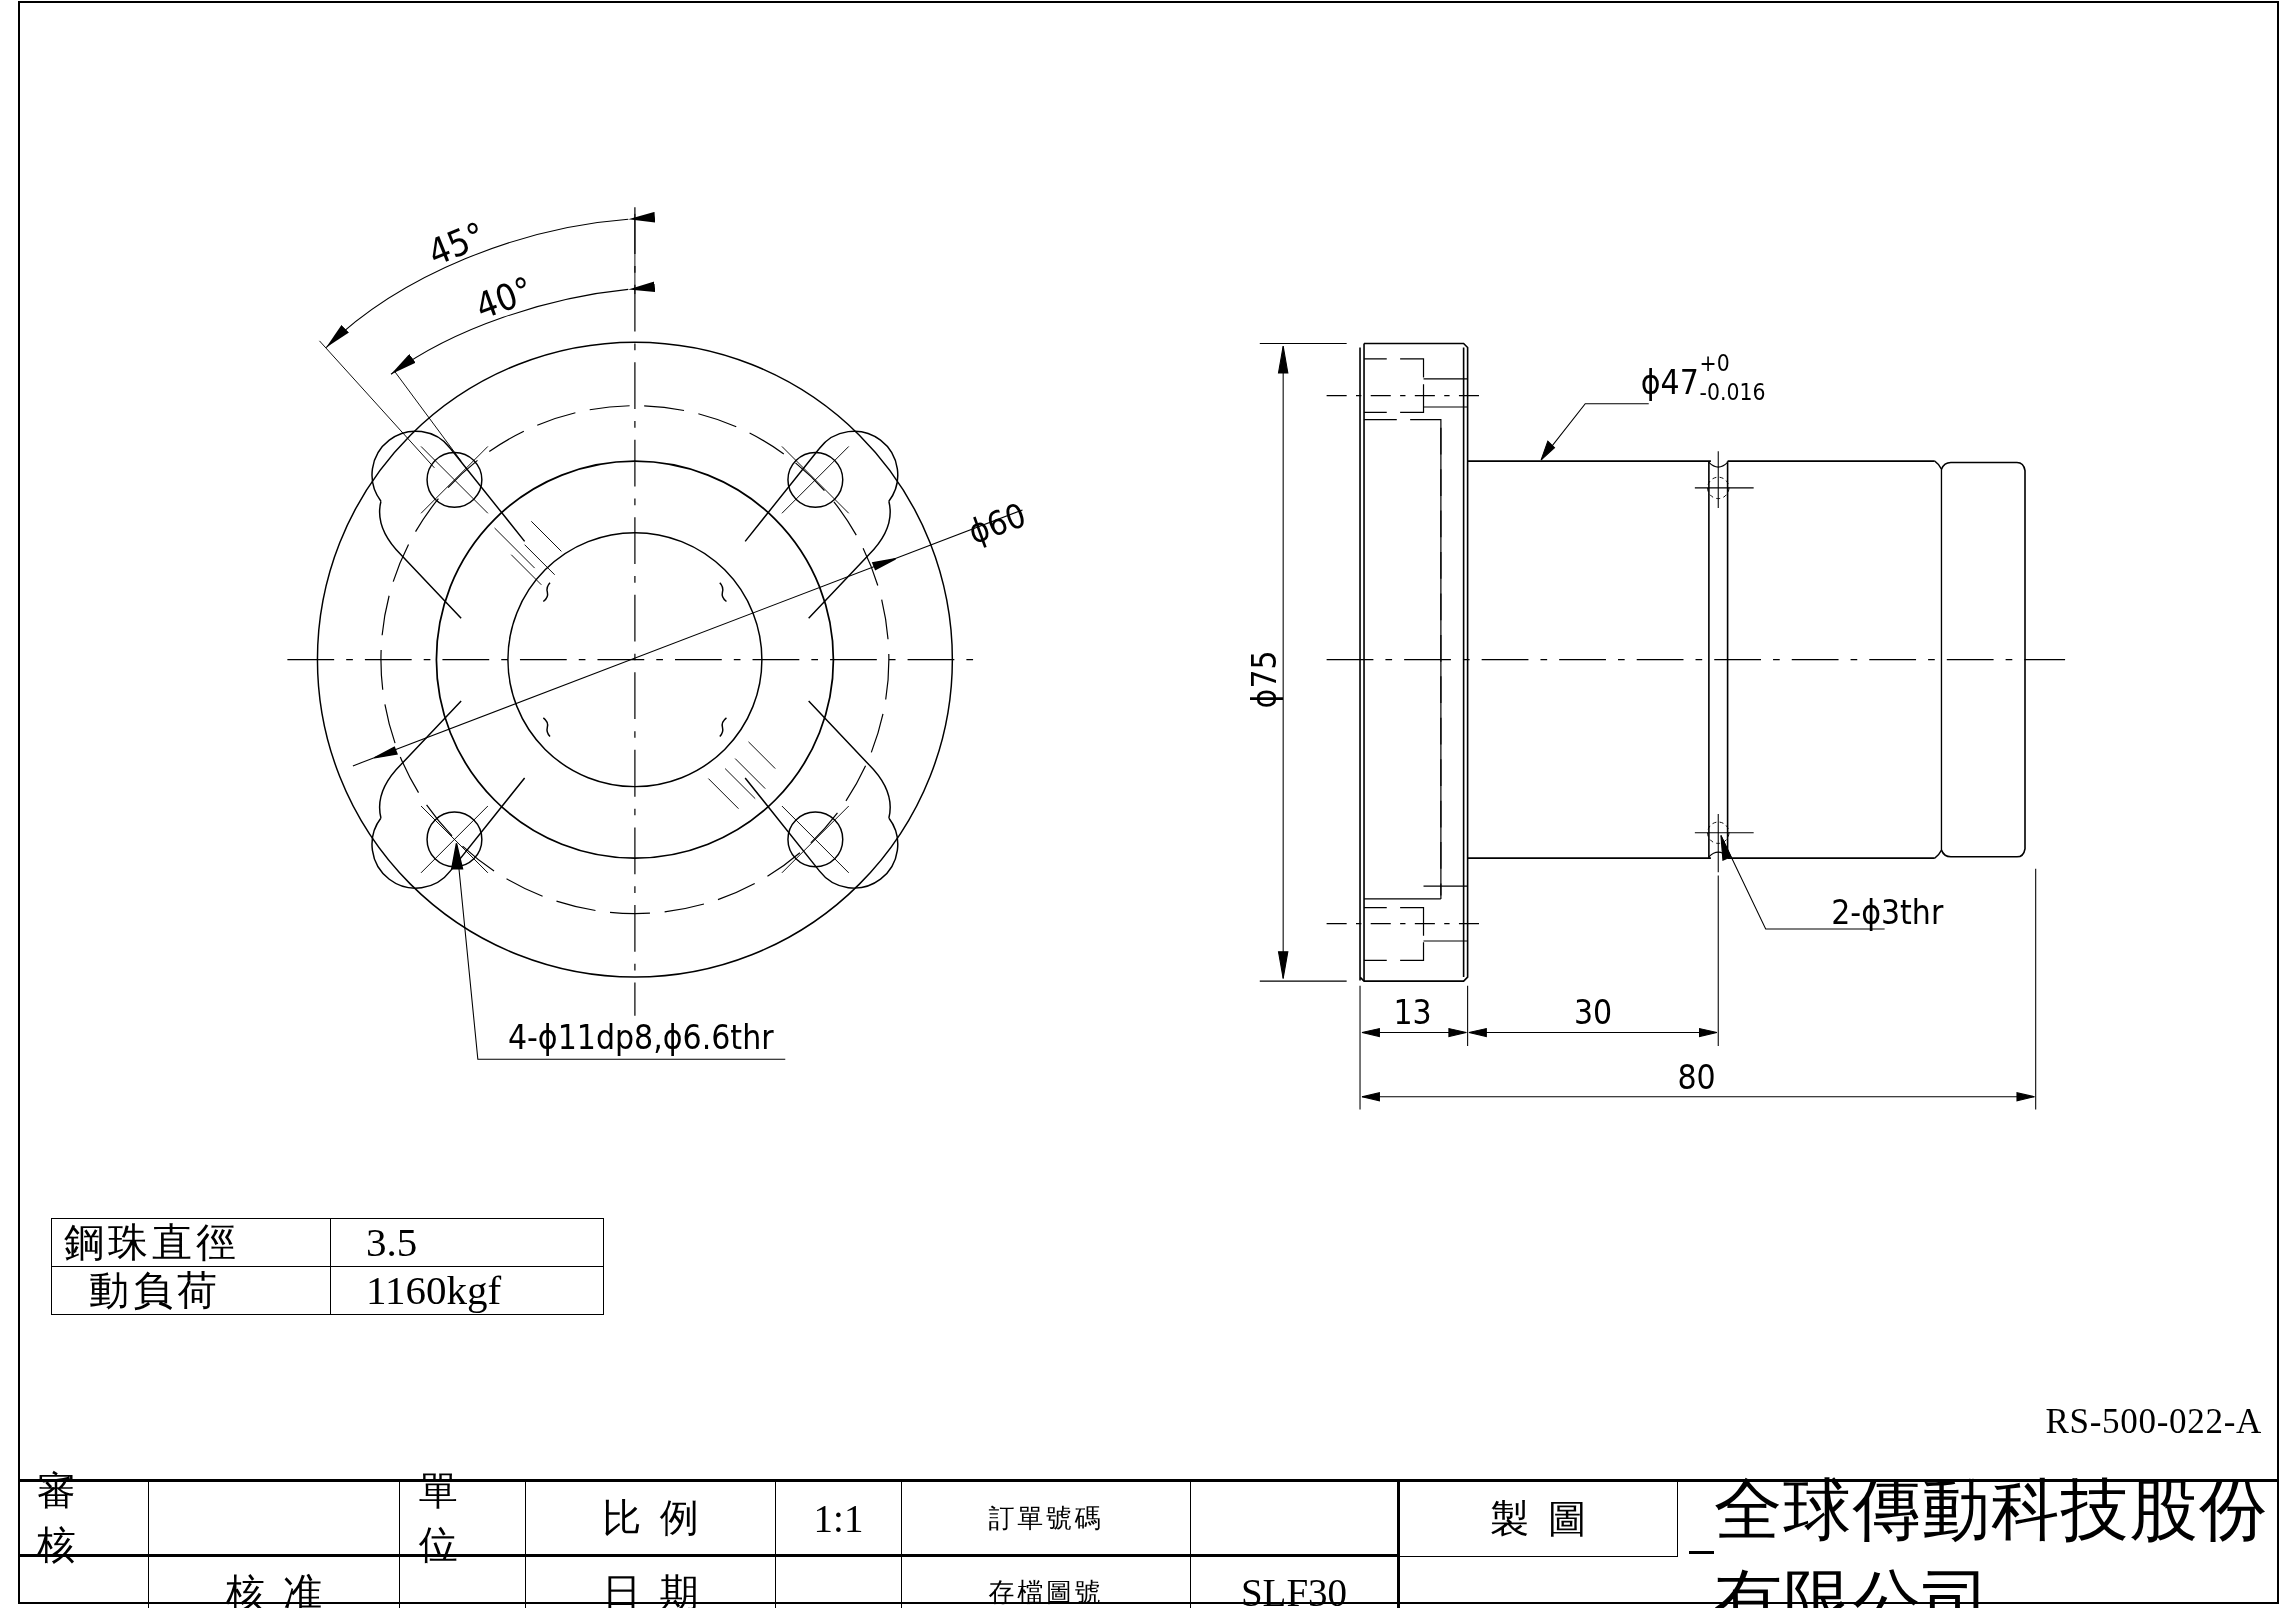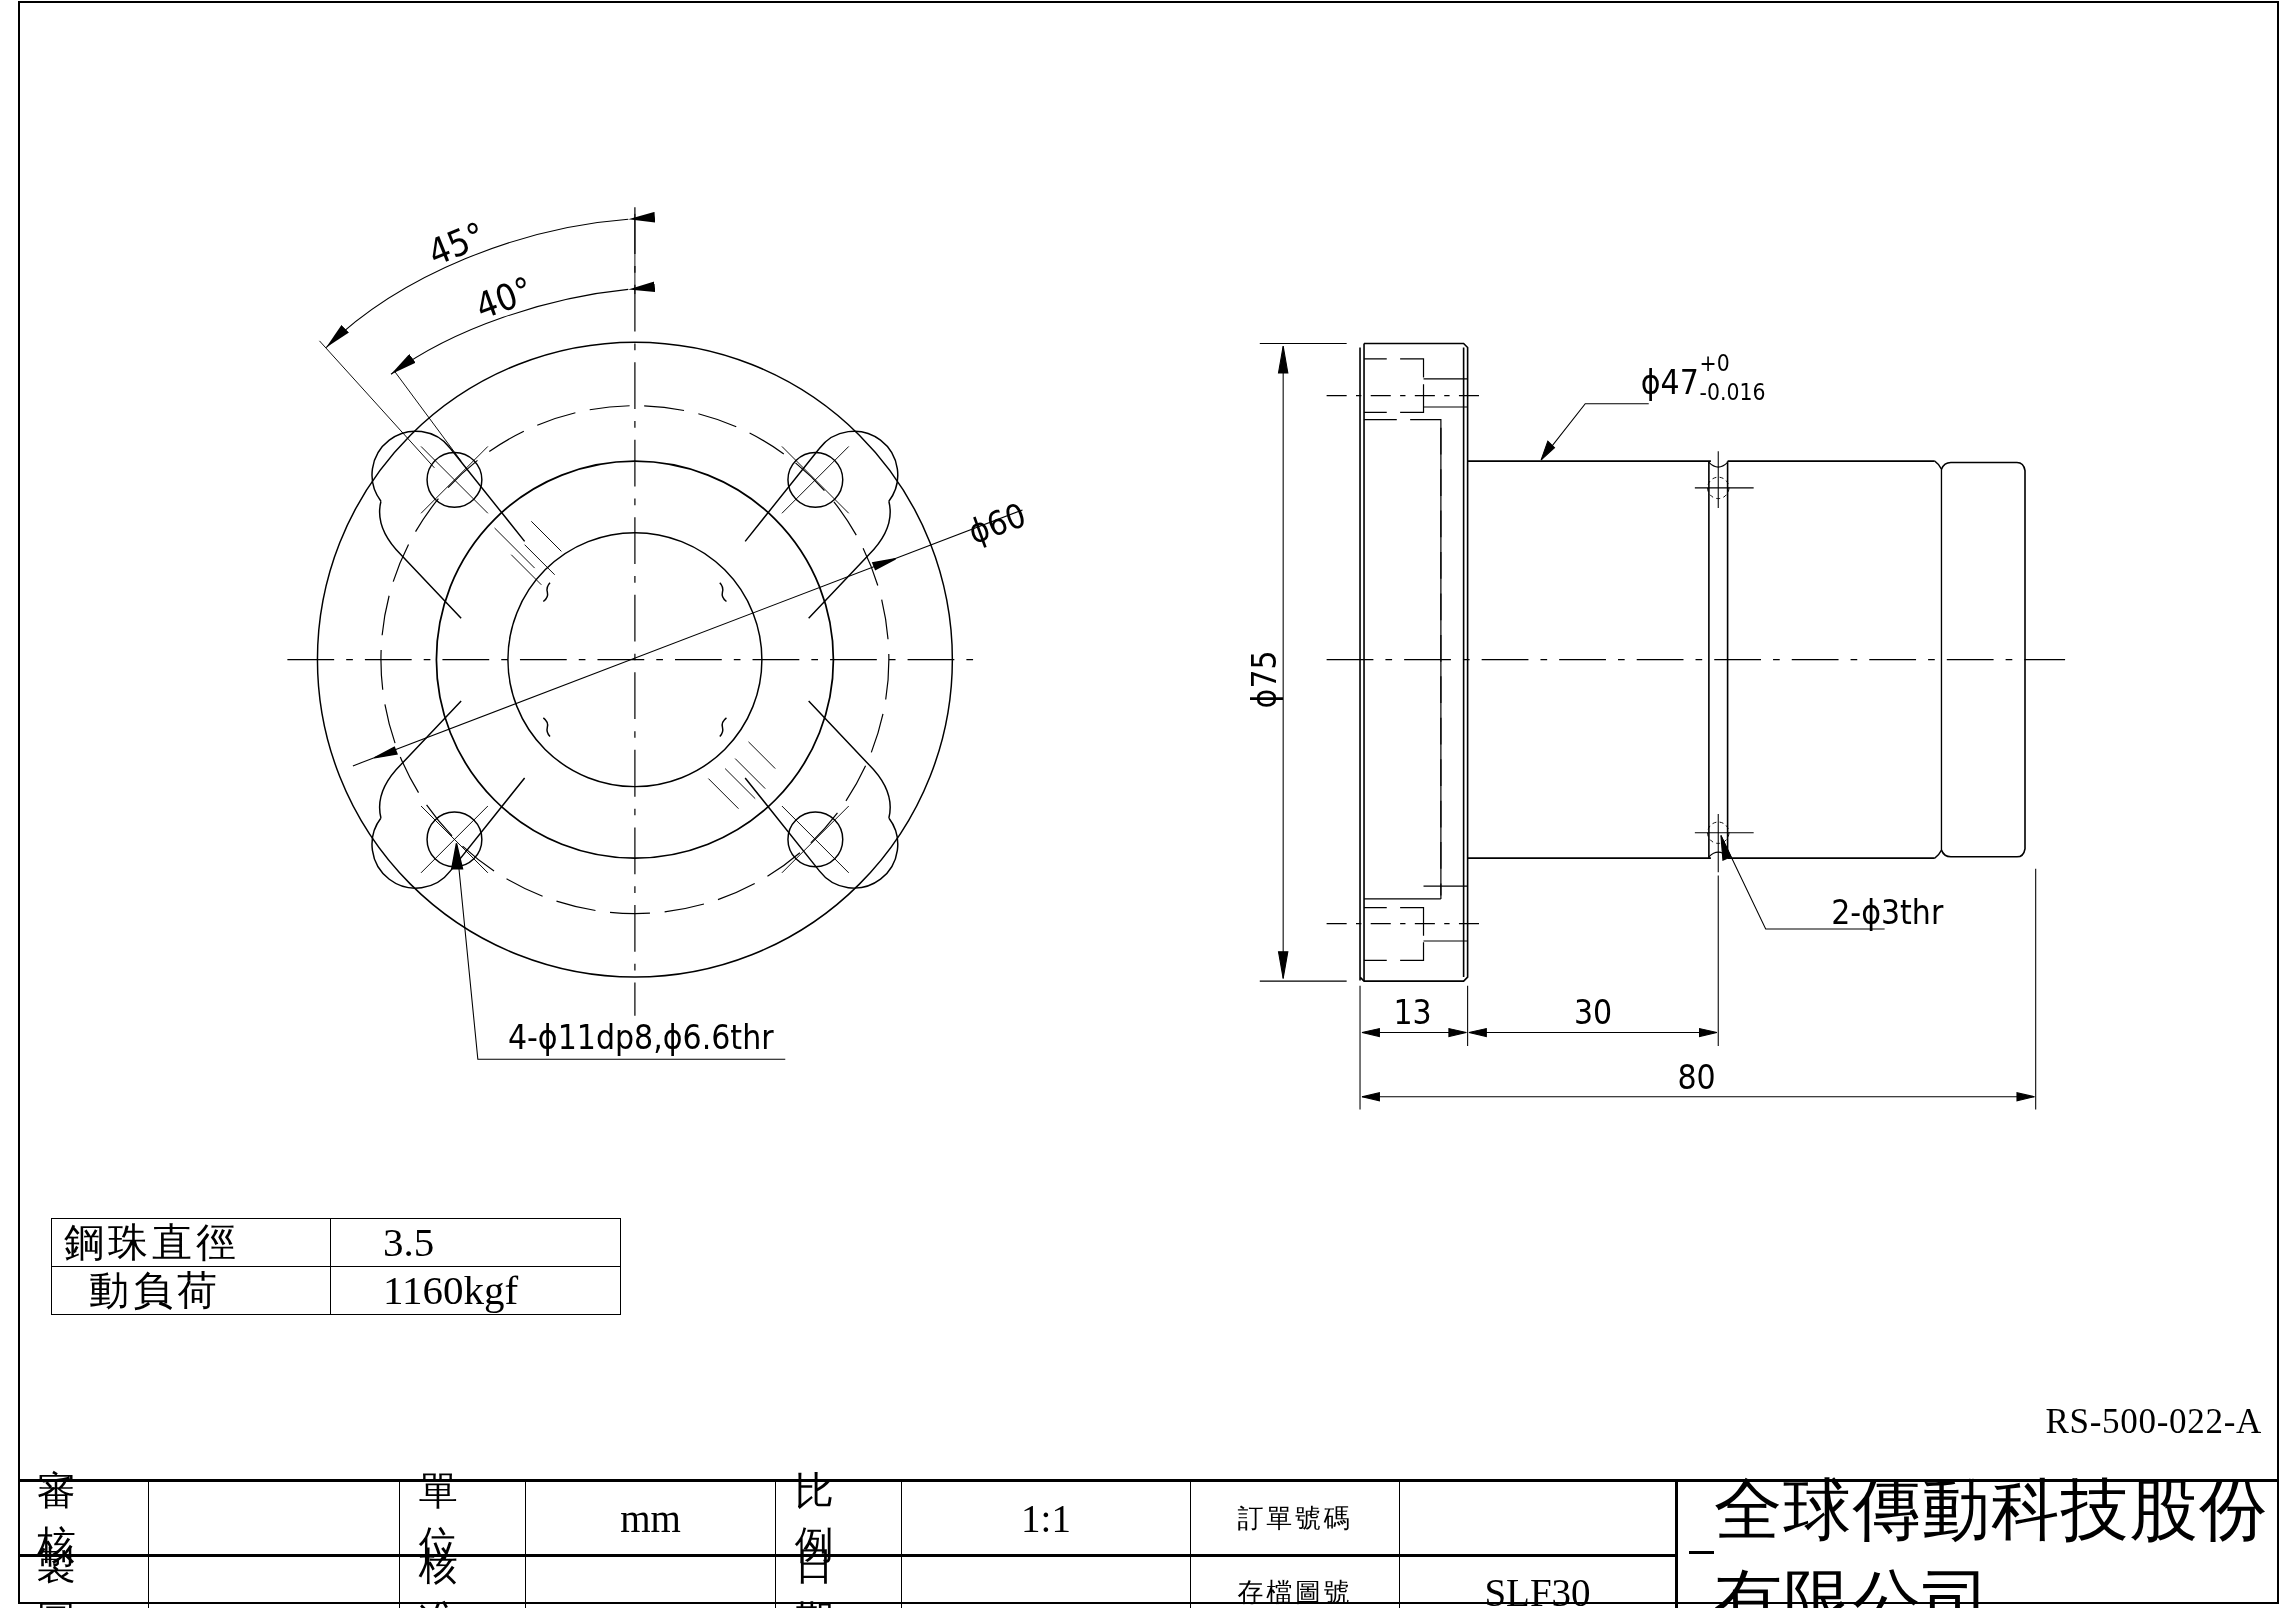--- a/index.html
+++ b/index.html
@@ -5,21 +5,21 @@
   html, body { margin:0; padding:0; background:#ffffff; }
   body { width:2295px; height:1608px; position:relative; overflow:hidden; font-family:"DejaVu Sans", sans-serif; }
   #drawing { position:absolute; left:0; top:0; width:2295px; height:1608px; }
   .cad-text { font-family:"DejaVu Sans Condensed","DejaVu Sans", sans-serif; fill:#000; font-weight:normal; }
   .frame { position:absolute; left:18px; top:1.3px; width:2261px; height:1603px; border:2.7px solid #000; box-sizing:border-box; }
   
   .spec-table { position:absolute; left:51px; top:1218px; border-collapse:collapse; font-family:"Liberation Serif","DejaVu Serif", serif; }
   .spec-table td { border:1.3px solid #000; height:47px; padding:0; font-size:40px; line-height:1; vertical-align:middle; }
   .spec-table td.k { width:241px; padding-left:12px; letter-spacing:4px; }
   .spec-table td.k.ind { padding-left:37px; }
-  .spec-table td.v { width:237px; padding-left:52px; font-size:41px; }
+  .spec-table td.v { width:237px; padding-left:35px; font-size:41px; }
   .drawing-no { position:absolute; right:33px; top:1402px; font-family:"Liberation Serif","DejaVu Serif", serif; font-size:35px; letter-spacing:0.7px; }
   
   .title-block { position:absolute; left:18px; top:1454px; width:2261px; height:150px; border-top:3.3px solid #000; box-sizing:border-box;margin-top:25px; }
   .tb-grid { position:absolute; left:0; top:0; width:1671px; height:147px; display:grid;
     grid-template-columns: 131px 251px 126px 250px 126px 289px 209px 278px;
     grid-template-rows: 75px 72px; }
   .tb-cell { border-right:1.3px solid #000; border-bottom:1.3px solid #000; display:flex; align-items:center; justify-content:center;
     font-family:"Liberation Serif","DejaVu Serif", serif; font-size:39px; box-sizing:border-box; }
   .tb-cell.row1 { border-bottom:3.3px solid #000; }
   .tb-cell.lab { letter-spacing:18.7px; padding-left:18.7px; }
@@ -215,21 +215,20 @@
 </tbody>
   </table>
 
 <div class="drawing-no">RS-500-022-A</div>
 
 <div class="title-block">
   <div class="tb-grid">
     <div class="tb-cell row1 lab">審核</div>
     <div class="tb-cell row1"></div>
     <div class="tb-cell row1 lab">單位</div>
-    <div class="tb-cell row1">mm</div>
     <div class="tb-cell row1 lab">比例</div>
     <div class="tb-cell row1">1:1</div>
     <div class="tb-cell row1 lab4">訂單號碼</div>
     <div class="tb-cell row1 last"></div>
 
     <div class="tb-cell lab">製圖</div>
     <div class="tb-cell"></div>
     <div class="tb-cell lab">核准</div>
     <div class="tb-cell"></div>
     <div class="tb-cell lab">日期</div>

